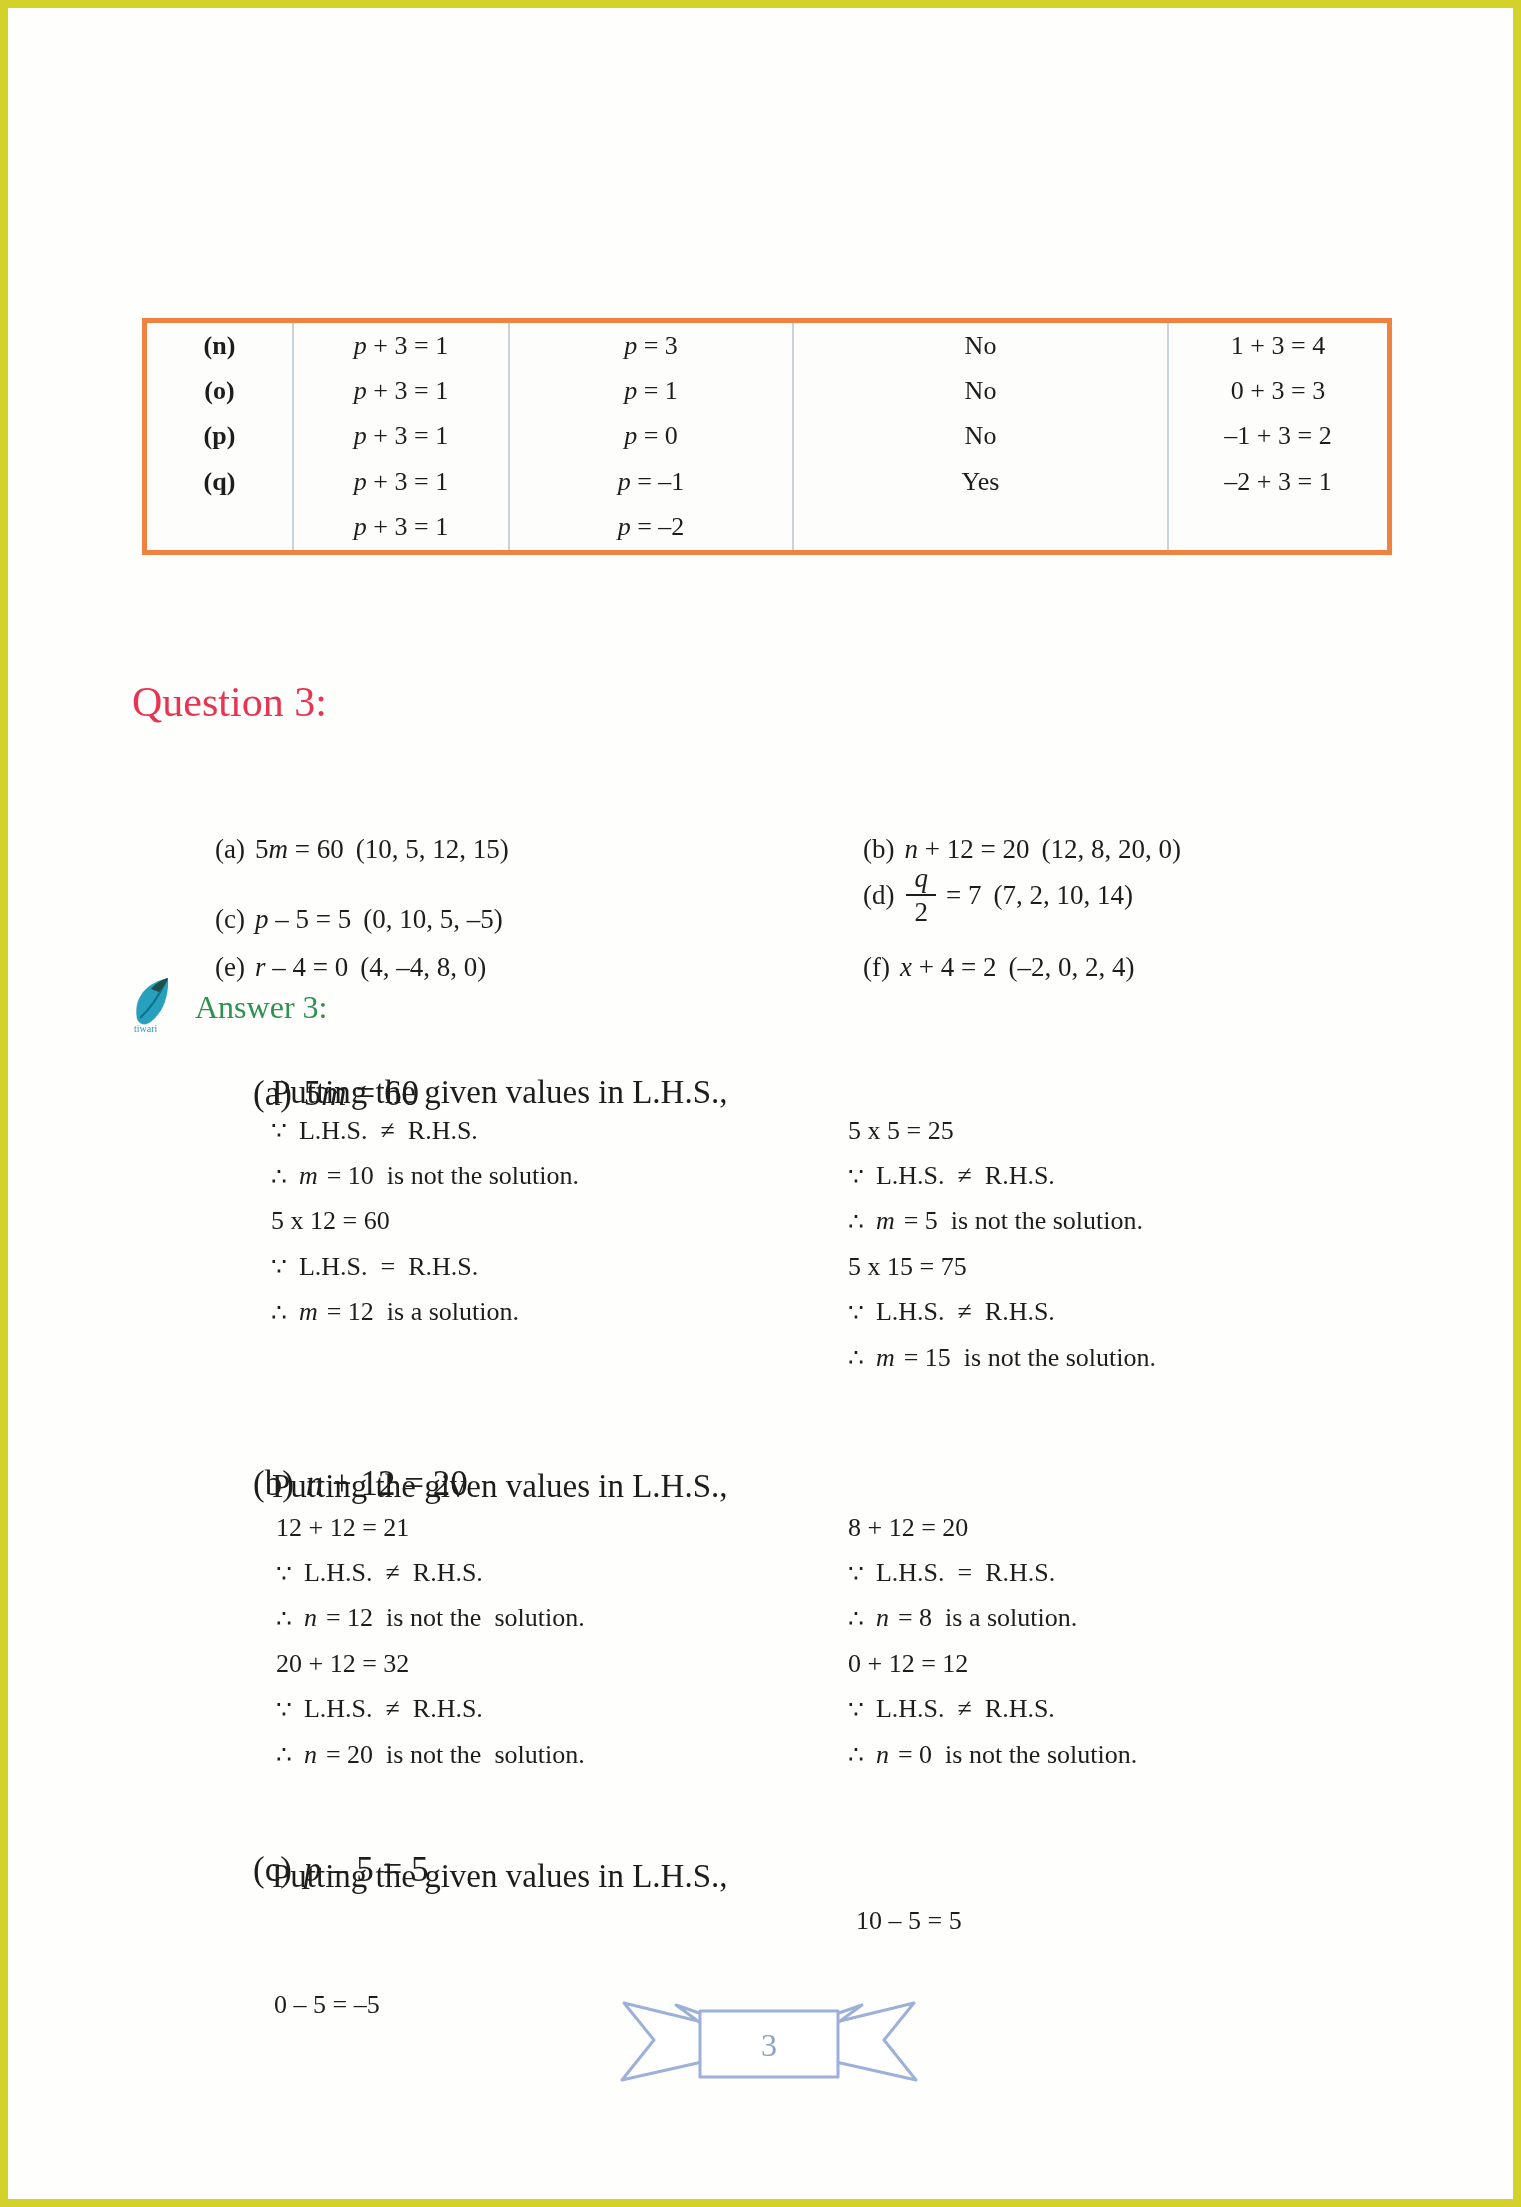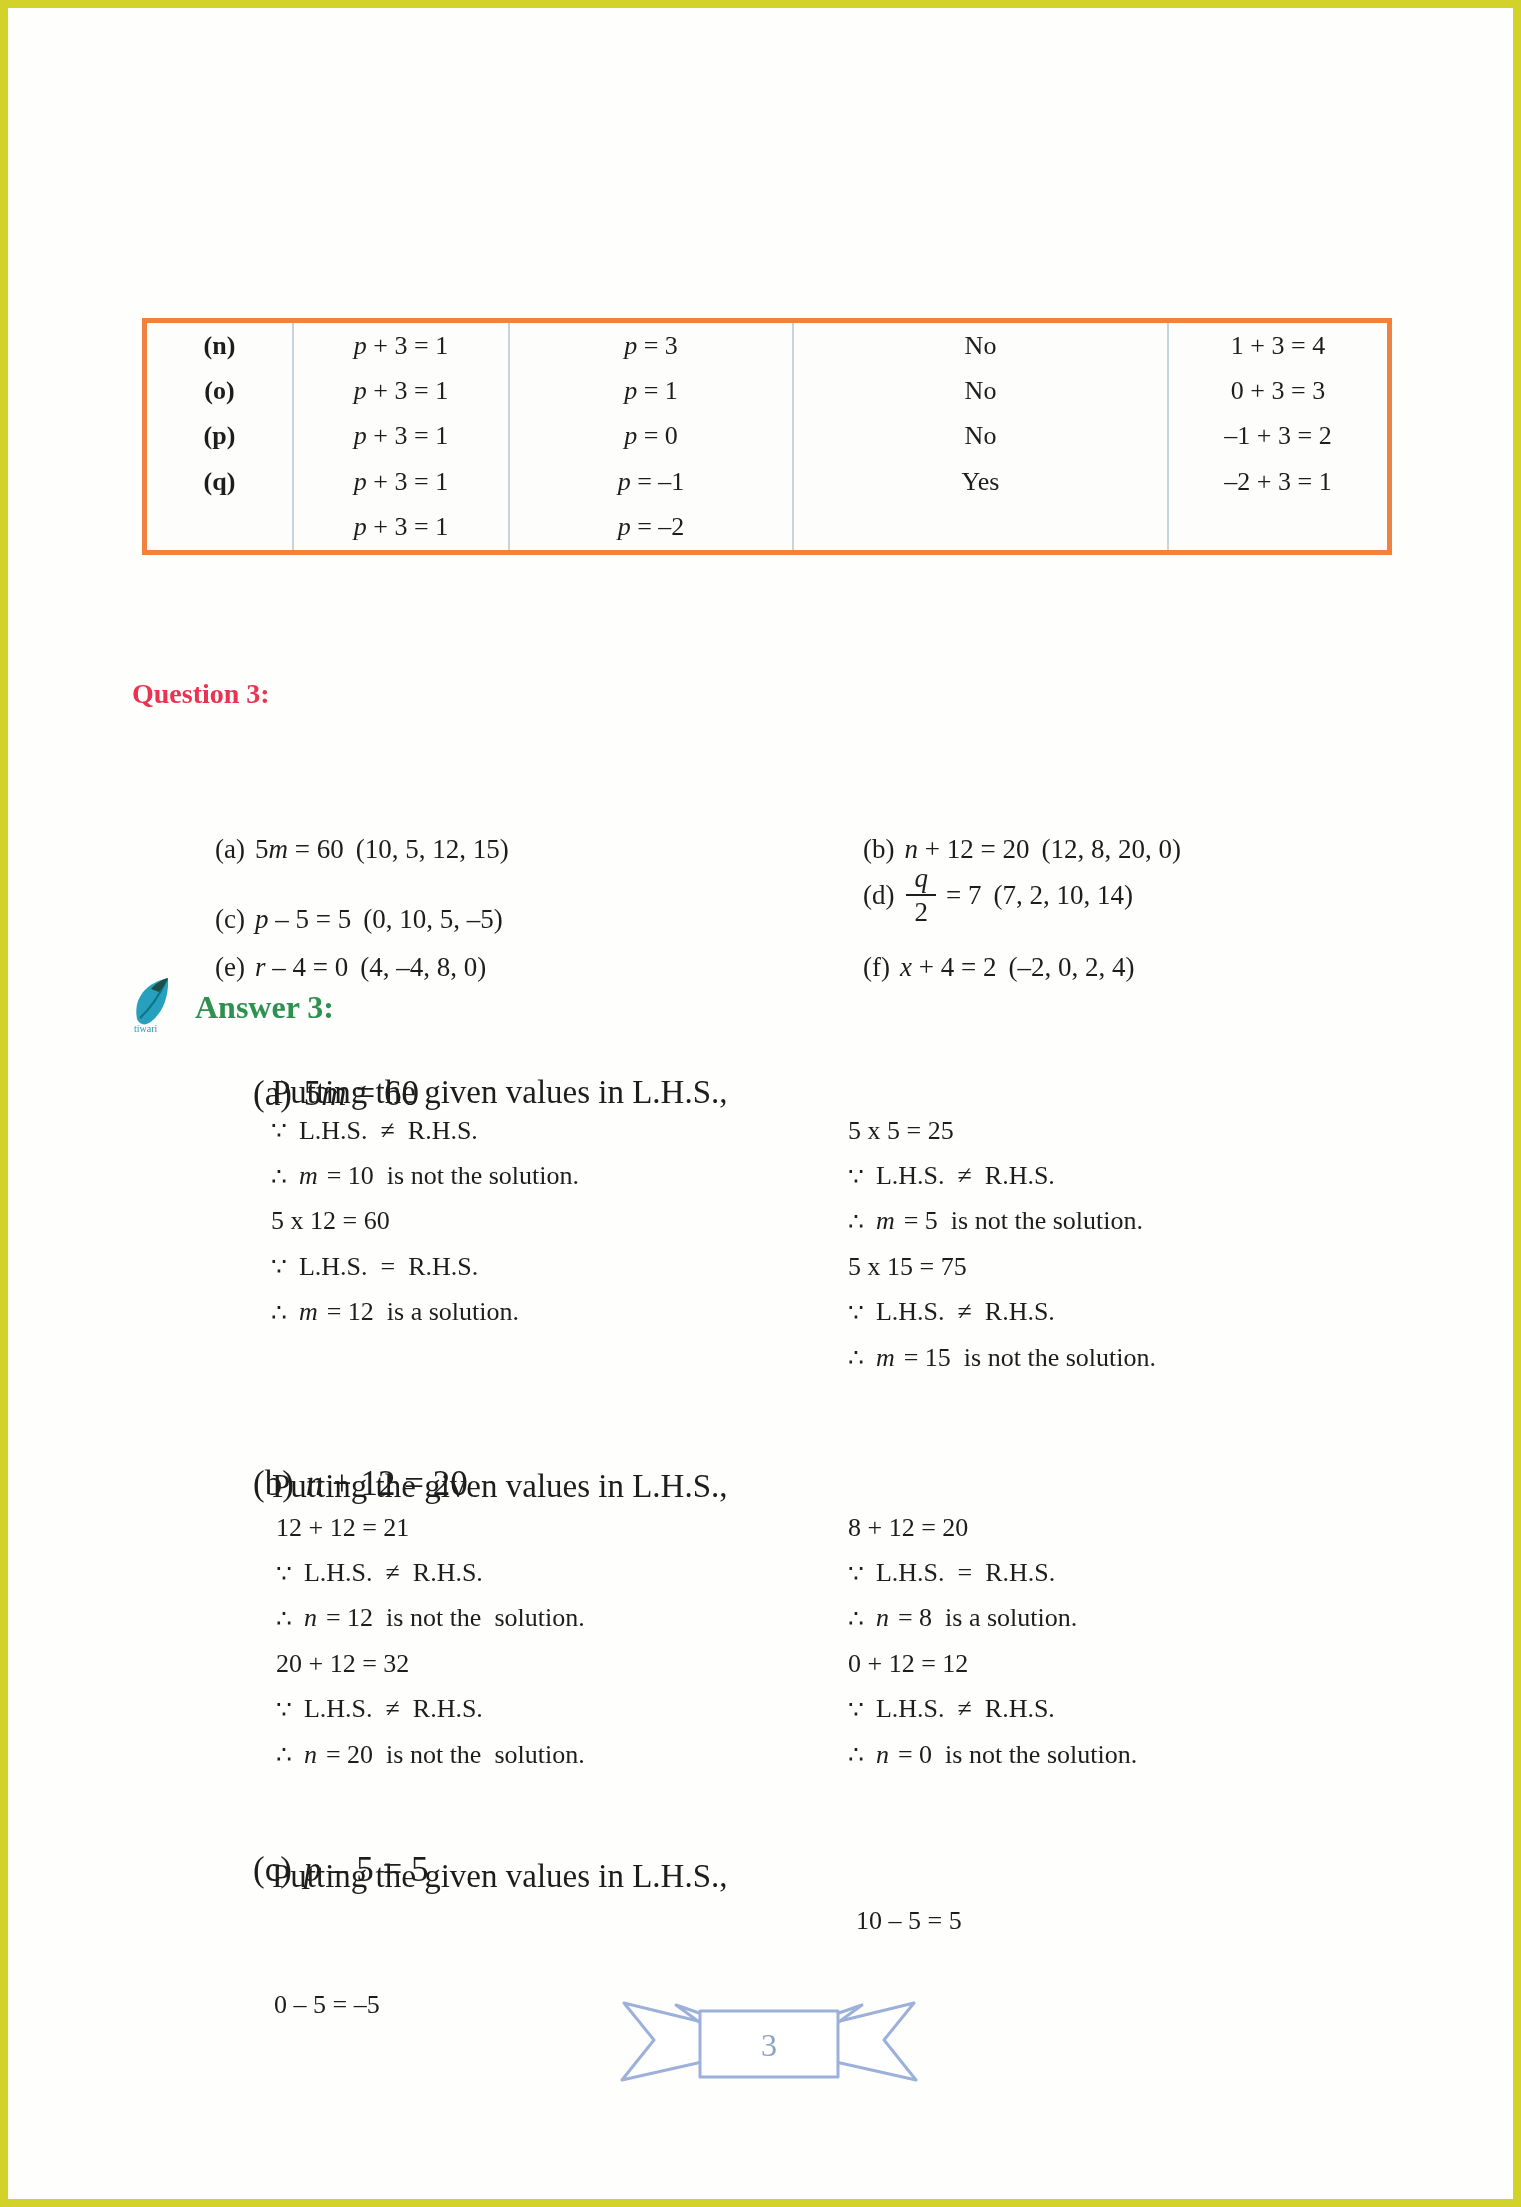--- a/index.html
+++ b/index.html
@@ -27,29 +27,29 @@
     display:flex;align-items:center;justify-content:center;
     font-size:26px;white-space:pre;
   }
   .tcell.c2,.tcell.c3,.tcell.c4,.tcell.c5{border-left:2px solid #c6d5dc;}
   .tcell.lab{font-weight:bold;}
   .tcell i{font-style:italic;}
 
   
   #q-heading{
     left:124px;top:670px;
-    font-size:28px;font-weight:bold;color:#e93350;
+    font-size:42px;font-weight:normal;color:#e93350;
   }
   #q-text{left:134px;top:712px;width:1300px;font-size:26.5px;line-height:40px;}
   #q-text .jline{text-align:justify;text-align-last:justify;}
   #q-text .lline{text-align:left;}
 
   #a-heading-text{
     left:187px;top:981px;
-    font-size:32px;font-weight:bold;color:#2e9150;
+    font-size:32px;font-weight:normal;color:#2e9150;
   }
   #a-logo{left:123px;top:968px;}
 
   
   .qpart{font-size:27px;white-space:pre;display:flex;align-items:center;}
   .qpart .plabel{margin-right:10px;}
   .qpart i{font-style:italic;}
   .qpart .bracket{margin-left:12px;}
   .frac{display:inline-flex;flex-direction:column;align-items:center;margin:0 10px 0 2px;line-height:1.05;}
   .frac .fnum{padding:0 8px 2px 8px;border-bottom:2px solid #1d1d1d;}

